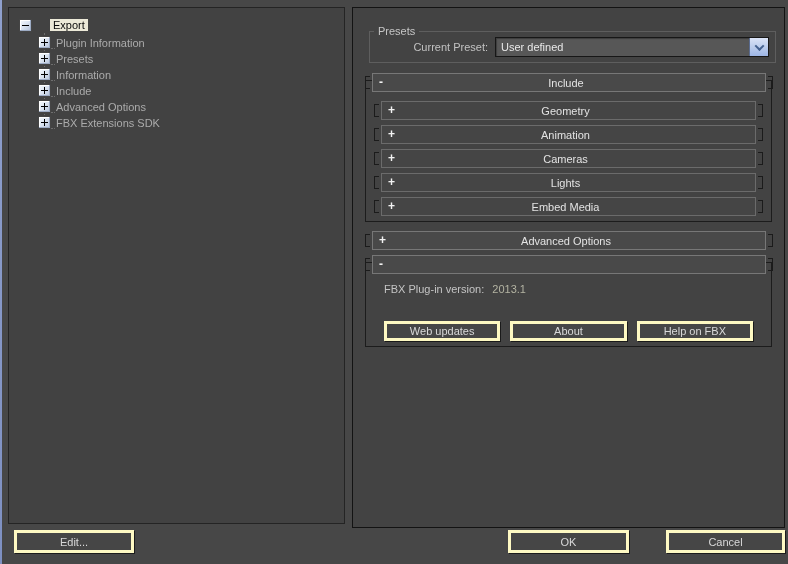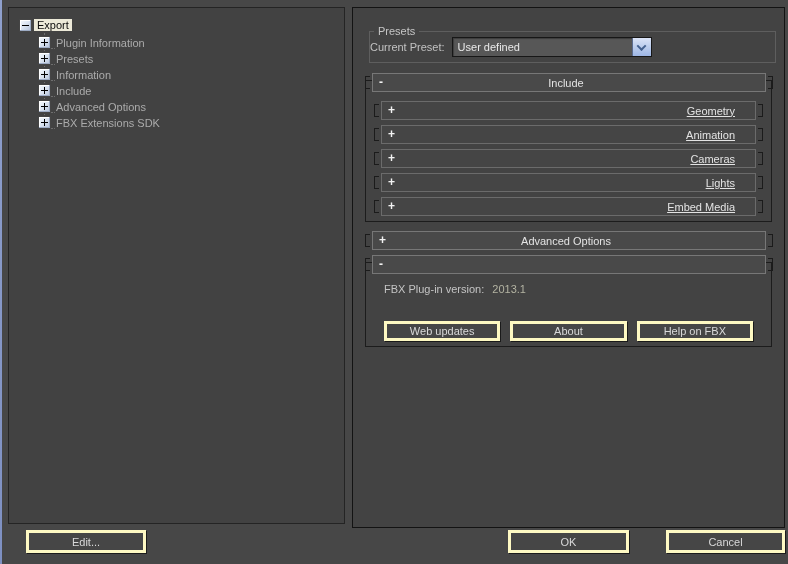--- a/index.html
+++ b/index.html
@@ -26,35 +26,35 @@
   .tree-row { display:flex; align-items:flex-end; height:16px; padding-left:29px; position:relative; }
   .tbox { position:relative; width:13px; height:13px; flex:0 0 13px;
     background:linear-gradient(135deg,#f7fafd 0%,#dde6f2 45%,#b3c1d9 100%);
     border:1px solid #454545;
     box-shadow:inset -1px -1px 0 #9dabc4, inset 1px 1px 0 #ffffff;
   }
   .tbox .bar-h { position:absolute; left:2px; right:2px; top:5px; height:1px; background:#000; }
   .tbox .bar-v { position:absolute; top:2px; bottom:2px; left:5px; width:1px; background:#000; }
   .tree-stub { width:4px; border-top:1px dotted #6e6e6e; height:0; flex:0 0 4px; }
   .tree-label { margin-left:1px; color:#ababab; white-space:nowrap; }
-  .tree-label.selected { background:#ece9d8; color:#0b0b0b; padding:0 3px; margin-left:2px; }
+  .tree-label.selected { background:#ece9d8; color:#0b0b0b; padding:0 3px; margin-left:18px; }
 
   
   .right-panel { position:absolute; left:352px; top:7px; width:433px; height:521px;
     background:#434343; border:1px solid #131313; }
 
   
   .groupbox { position:relative; margin:23px 8px 0 16px; height:32px;
     border:1px solid #5e5e5e; }
   .groupbox-label { position:absolute; top:-7px; left:4px; background:#434343;
     padding:0 4px; color:#c6c6c6; }
-  .preset-row { display:flex; align-items:center; justify-content:flex-start;
+  .preset-row { display:flex; align-items:center; justify-content:flex-end;
     height:100%; padding-right:6px; gap:7px; }
   .preset-label { color:#c2c2c2; }
-  .dropdown { display:flex; width:200px; height:20px; background:#575757;
+  .dropdown { display:flex; width:274px; height:20px; background:#575757;
     border:1px solid #171717; box-shadow:inset 1px 1px 1px rgba(0,0,0,.3);
     align-items:stretch; cursor:default; }
   .dropdown-value { flex:1; color:#e8e8e8; line-height:18px; padding-left:5px;
     white-space:nowrap; overflow:hidden; }
   .dropdown-arrow { width:19px; flex:0 0 19px;
     background:linear-gradient(180deg,#dbe4f7 0%,#bccded 50%,#9db6e5 100%);
     border-left:1px solid #5a6b8e; display:flex; align-items:center; justify-content:center; }
   .chevron { width:7px; height:7px; border-right:2px solid #44618f; border-bottom:2px solid #44618f;
     transform:rotate(45deg) translate(-1px,-1px); }
 
@@ -70,39 +70,39 @@
   .rollout-header .title { flex:1; text-align:center; color:#e3e3e3; }
   .rollout-header .spacer { width:20px; }
   .rollout-body { position:relative; z-index:1; margin:-12px 12px 0 12px;
     border:1px solid #1c1c1c; padding:20px 8px 5px 8px; }
   .sub-row { display:flex; align-items:center; margin-bottom:5px; position:relative; }
   .sub-row:last-child { margin-bottom:0; }
   .sub-header { flex:1; height:19px; background:#454545; border:1px solid #6b6b6b;
     display:flex; align-items:center; cursor:default; }
   .sub-header .toggle { width:14px; padding-left:6px; font-weight:700; font-size:12px;
     color:#f2f2f2; line-height:17px; }
-  .sub-header .title { flex:1; text-align:right; color:#e3e3e3;text-decoration:underline; }
+  .sub-header .title { flex:1; text-align:center; color:#e3e3e3; }
   .sub-header .spacer { width:20px; }
   .mt9 { margin-top:9px; }
   .mt5 { margin-top:5px; }
   .mt10 { margin-top:10px; }
 
   
   .version-row { padding-left:10px; margin-bottom:24px; height:14px; }
   .version-label { color:#c4c4c4; }
   .version-value { color:#b3b3a2; margin-left:5px; }
   .info-buttons { display:flex; gap:10px; padding:0 10px; }
 
   
   .btn { background:#464646; border:3px solid #fef9c3; color:#d9d9d9;
     box-shadow:1px 1px 0 rgba(0,0,0,.6); text-align:center; cursor:default;
     font-family:inherit; font-size:11px; display:flex; align-items:center; justify-content:center; }
   .btn-small { flex:1; height:20px; }
   .footer-btn { position:absolute; height:23px; top:530px; }
-  .btn-edit { left:26px; width:120px; }
+  .btn-edit { left:14px; width:120px; }
   .btn-ok { left:508px; width:121px; }
   .btn-cancel { left:666px; width:119px; }
 </style>
 </head>
 <body>
 
 <div class="blue-strip"></div>
 
 <div class="tree-panel">
   <div class="tree-wrap">

